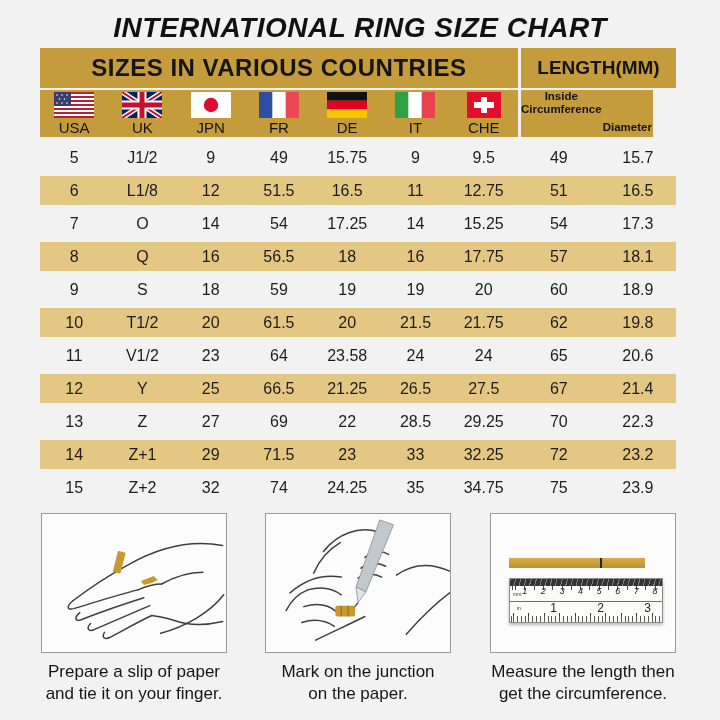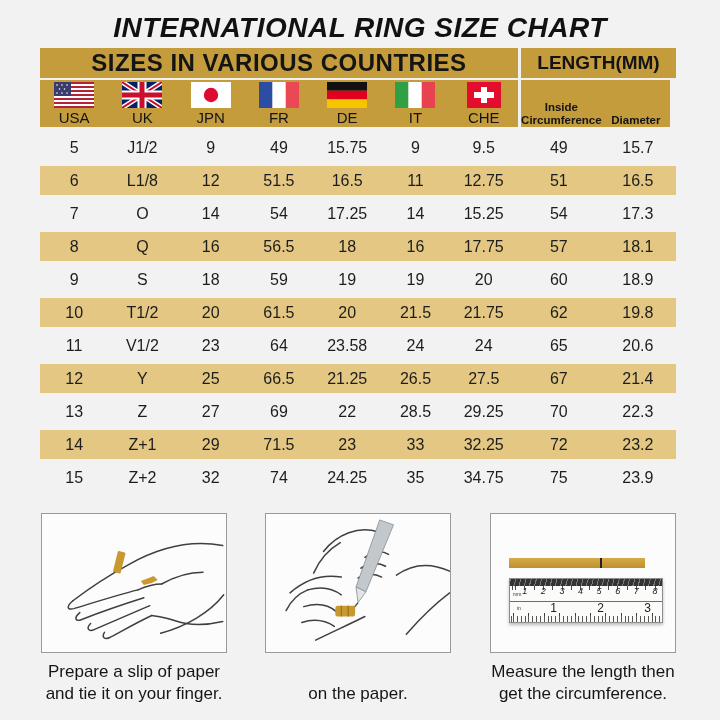--- a/index.html
+++ b/index.html
@@ -4,33 +4,33 @@
 <style>
   html,body{margin:0;padding:0;background:#e9e9e9;}
   .page{position:relative;width:720px;height:720px;background:var(--bg,#F2F2F2);
         font-family:"Liberation Sans",sans-serif;color:#141414;overflow:hidden;margin:0 auto;}
 
   .title{position:absolute;top:12px;left:0;width:720px;text-align:center;
          font-size:28px;font-weight:700;font-style:italic;letter-spacing:.5px;color:#111;}
 
   .chart-table{position:absolute;left:40px;top:48px;width:636px;}
   .band{display:flex;}
-  .band1{height:30px;}
+  .band1{height:40px;}
   .cell-left{width:478px;background:var(--gold,#C49C3C);display:flex;align-items:center;justify-content:center;
              font-size:24px;font-weight:700;letter-spacing:.5px;}
   .vdivider{width:3px;background:var(--bg,#F2F2F2);}
   .cell-right{width:155px;background:var(--gold,#C49C3C);display:flex;align-items:center;justify-content:center;
               font-size:19px;font-weight:700;}
   .band2{height:47px;margin-top:2px;}
   .flags{width:478px;background:var(--gold,#C49C3C);display:flex;}
   .flagcol{width:68.28px;display:flex;flex-direction:column;align-items:center;justify-content:center;padding-top:1px;}
   svg.flag{width:40px;height:26px;display:block;}
   svg.flag.che{width:34px;}
   .flaglabel{font-size:15px;margin-top:1px;}
-  .lenheads{width:149px;background:var(--gold,#C49C3C);display:flex;align-items:flex-end;}
+  .lenheads{width:132px;background:var(--gold,#C49C3C);display:flex;align-items:flex-start;}
   .lenhead{font-size:11.5px;font-weight:700;text-align:center;line-height:1.15;}
   .lenhead.first{width:84px;}
   .lenhead.second{width:71px;margin-top:31px;}
 
   .rows{margin-top:4px;}
   .trow{display:flex;height:33px;align-items:center;box-sizing:border-box;}
   .trow.alt{background:var(--tan,#E3C782);border-top:2px solid var(--bg,#F2F2F2);border-bottom:2px solid var(--bg,#F2F2F2);}
   .tcell{display:inline-block;text-align:center;font-size:16px;color:#1d1d1d;}
   .tcell:nth-child(-n+7){width:68.28px;}
   .tcell:nth-child(8){width:82px;}
@@ -344,21 +344,21 @@
           <polygon points="91,74 101,79 93,90" fill="#e2e4e6" stroke="#858a8f" stroke-width="0.8"></polygon>
           <path d="M93,90 L88,96" stroke="#555" stroke-width="1.5"></path>
         </g>
         <g>
           <rect x="70" y="93" width="20" height="11" rx="2" fill="#C9992F"></rect>
           <path d="M76,93 v11 M83,93 v11" stroke="#8a6a1d" stroke-width="1"></path>
         </g>
       </svg>
     </div>
     <div class="caption">
-      <br>
+      <span>Mark on the junction</span><br>
       <span>on the paper.</span>
     </div>
   </div>
 
   <div class="instr instr3">
     <div class="box">
       <div class="box3wrap">
         <div class="paper-strip">
           <div class="mark"></div>
         </div>

